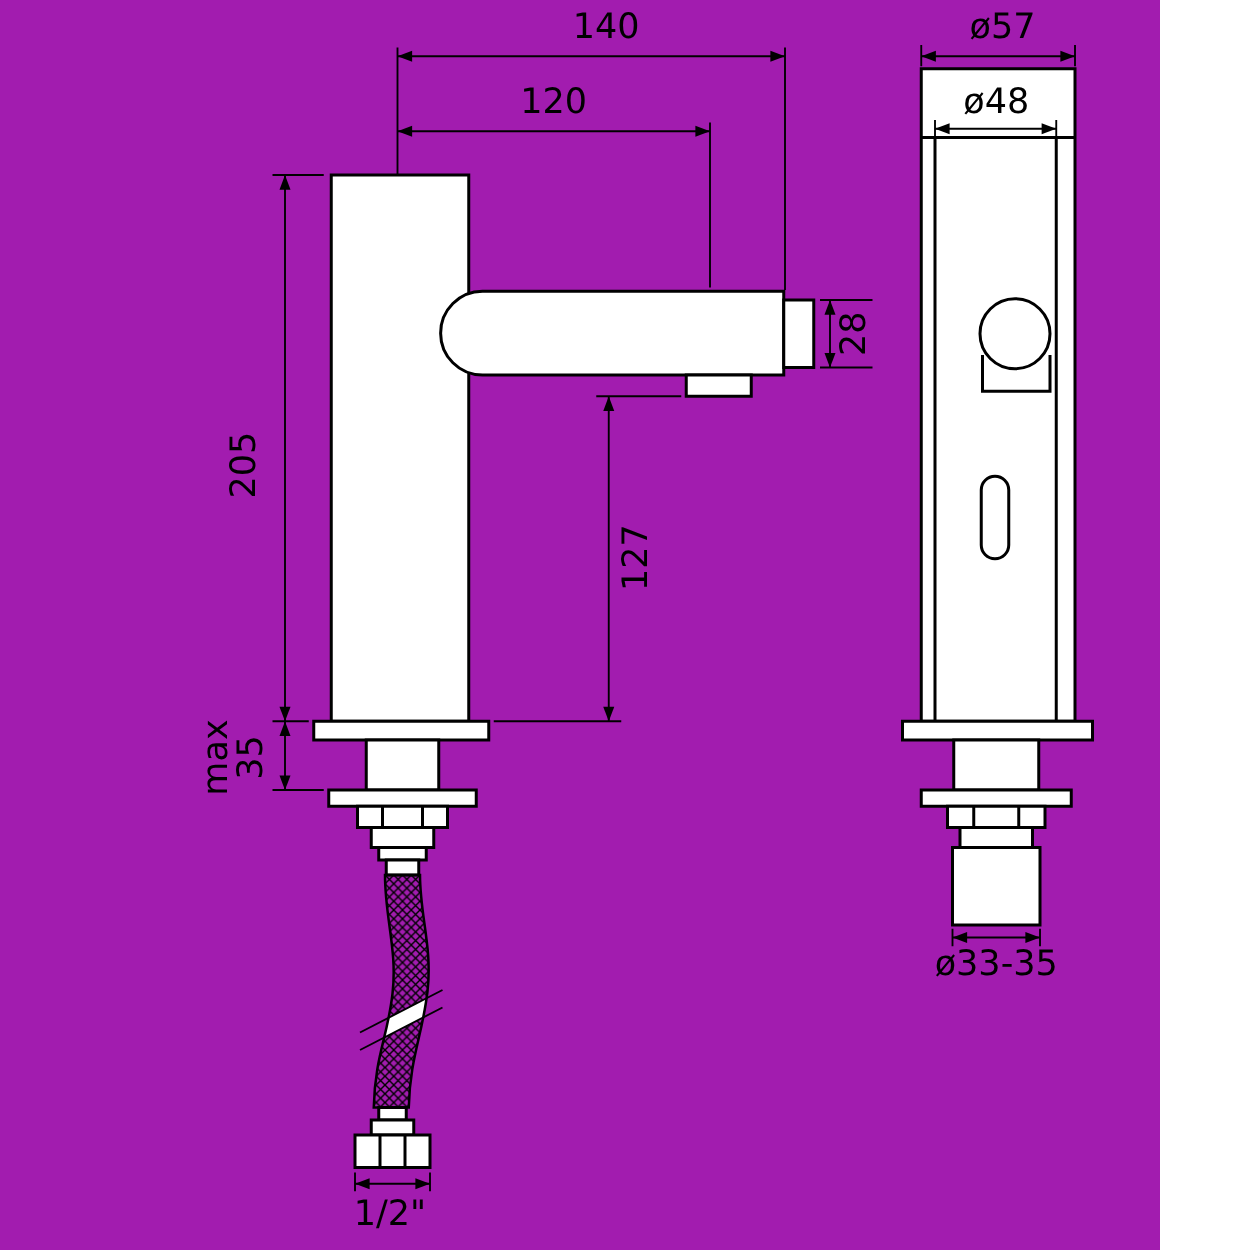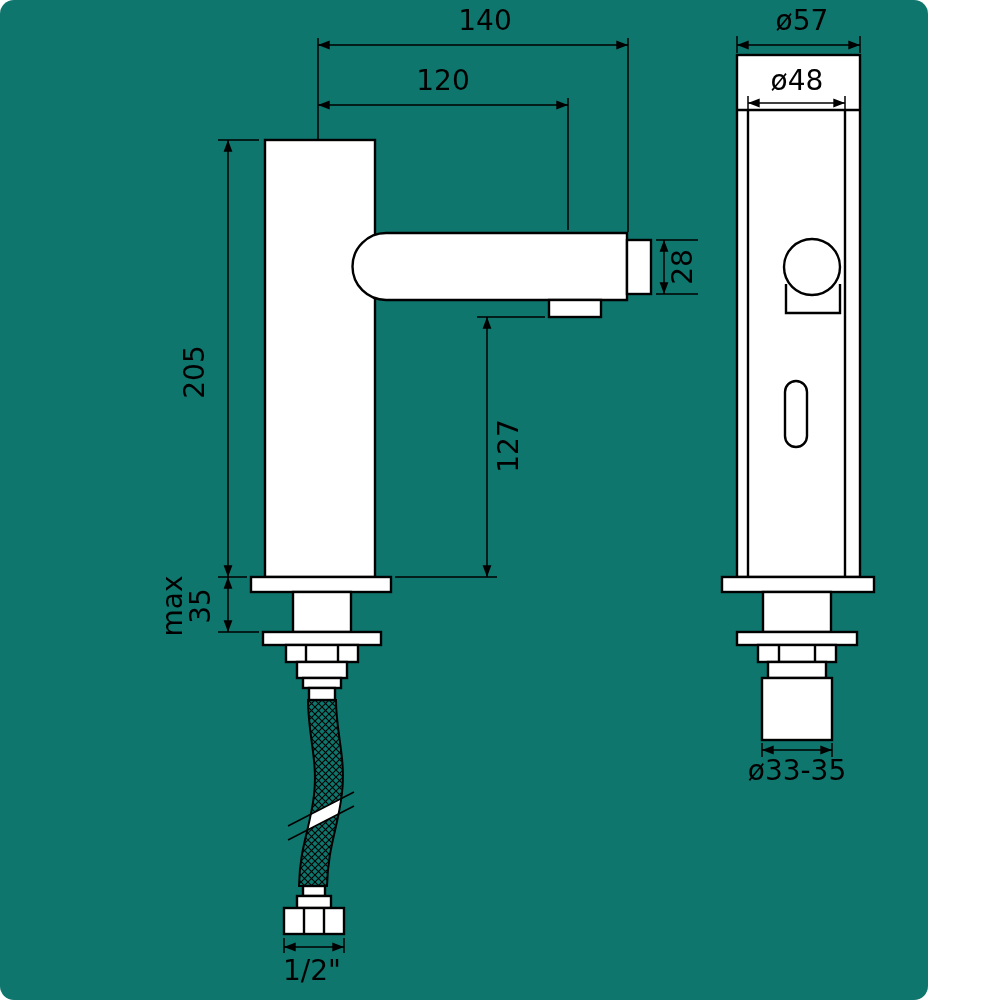--- a/index.html
+++ b/index.html
@@ -1,16 +1,16 @@
 <!DOCTYPE html>
 <html><head>
 <meta charset="utf-8">
 <style>
   html,body{margin:0;padding:0;background:#ffffff;}
-  .frame{position:relative;width:928px;height:1000px;background:#0f766e;overflow:hidden;border-radius:14px;}
+  .frame{position:relative;width:928px;height:1000px;background:#a21caf;overflow:hidden;}
   svg{display:block;}
   svg text{
     font-family:"DejaVu Sans","Liberation Sans",sans-serif;
     font-size:28px;
     fill:#000000;
     text-anchor:middle;
   }
   .part{fill:#ffffff;stroke:#000000;stroke-width:2.4;stroke-linejoin:miter;}
   .pline{fill:none;stroke:#000000;stroke-width:2.4;}
   .thin{fill:none;stroke:#000000;stroke-width:1.5;}

